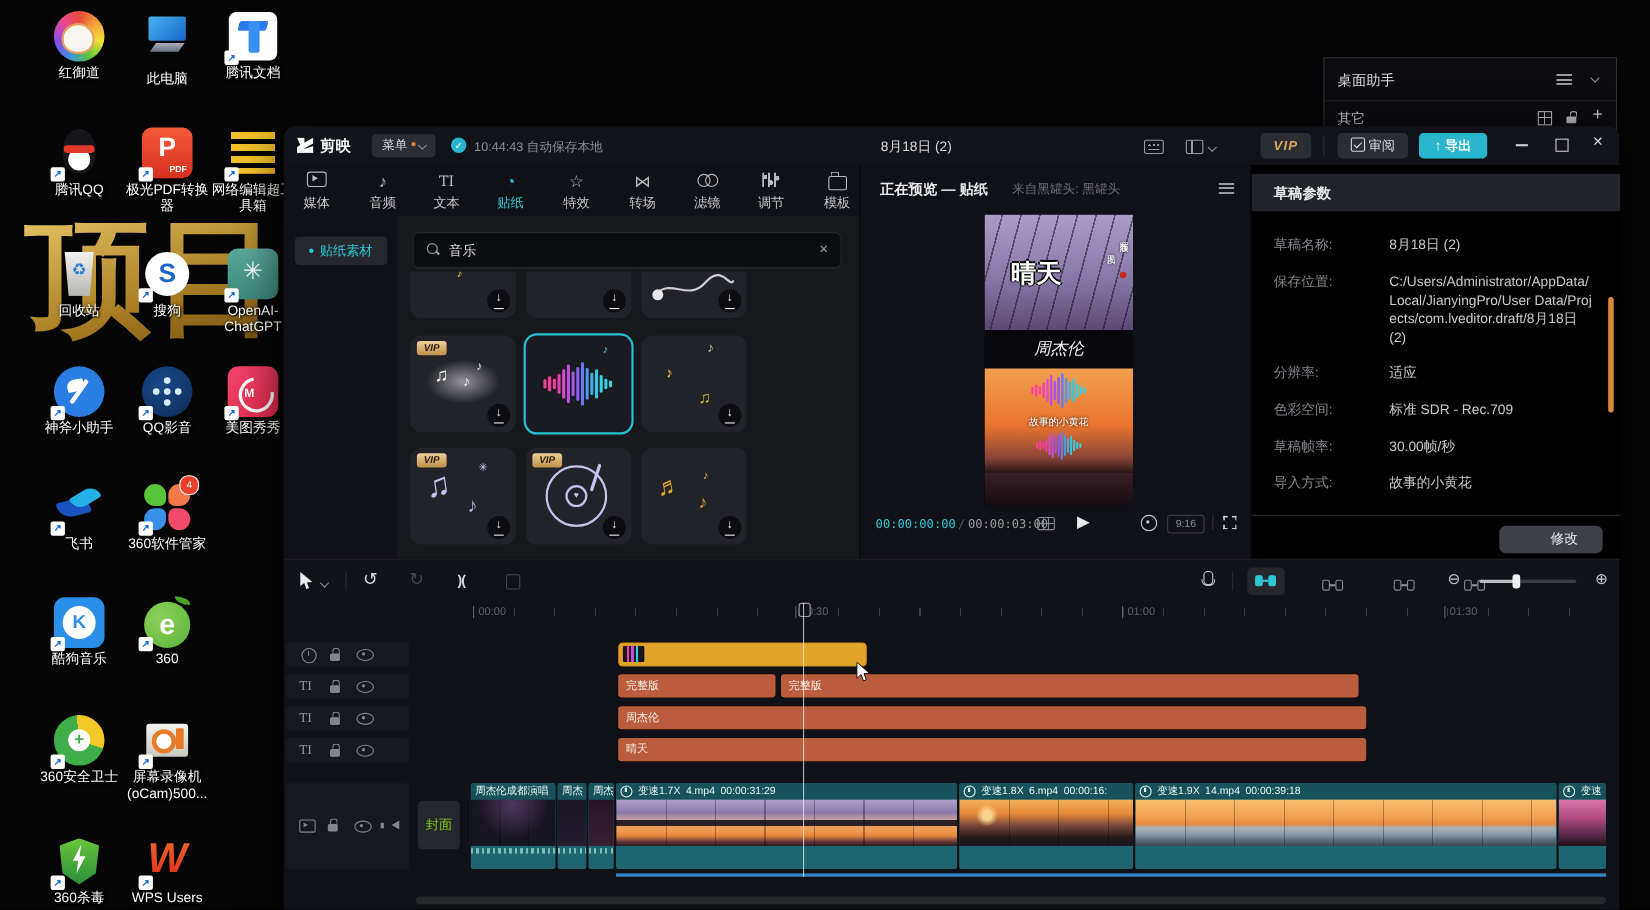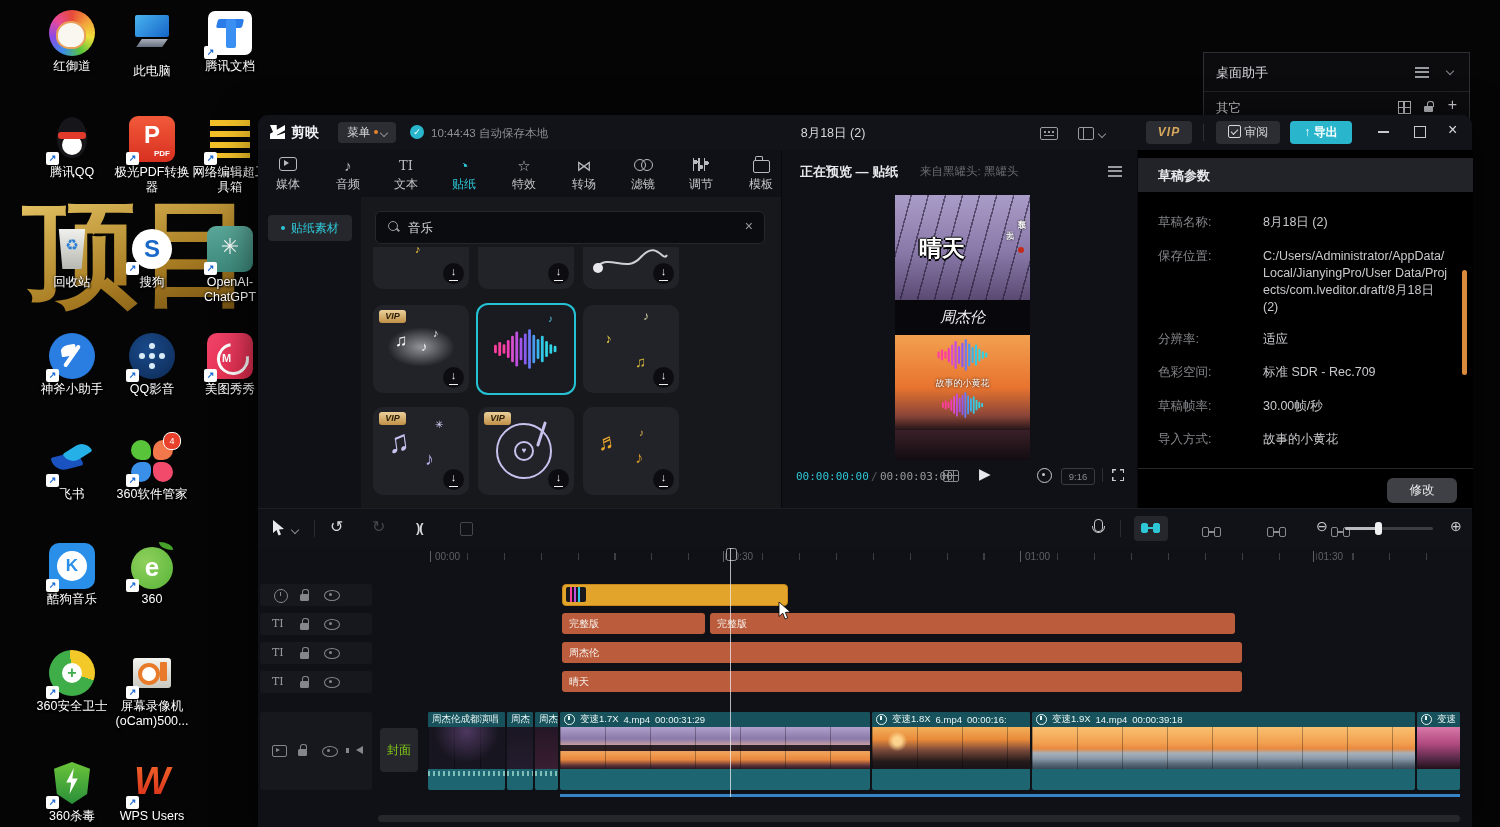--- a/index.html
+++ b/index.html
@@ -571,21 +571,21 @@
       <span class="abs" style="left:20px;top:181px;font-size:12.5px;color:#85868b;">分辨率:</span>
       <span class="abs" style="left:125px;top:181px;font-size:12.5px;color:#c9cacd;">适应</span>
       <span class="abs" style="left:20px;top:214px;font-size:12.5px;color:#85868b;">色彩空间:</span>
       <span class="abs" style="left:125px;top:214px;font-size:12.5px;color:#c9cacd;">标准 SDR - Rec.709</span>
       <span class="abs" style="left:20px;top:248px;font-size:12.5px;color:#85868b;">草稿帧率:</span>
       <span class="abs" style="left:125px;top:248px;font-size:12.5px;color:#c9cacd;">30.00帧/秒</span>
       <span class="abs" style="left:20px;top:281px;font-size:12.5px;color:#85868b;">导入方式:</span>
       <span class="abs" style="left:125px;top:281px;font-size:12.5px;color:#c9cacd;">故事的小黄花</span>
       <div class="abs" style="right:6px;top:120px;width:5px;height:105px;background:#d98a3d;border-radius:3px;"></div>
       <div class="abs" style="left:0;top:318px;width:335px;height:1px;background:#26272b;"></div>
-      <div class="abs" style="right:16px;top:328px;width:70px;height:25px;background:#3f4046;border-radius:6px;text-align:center;line-height:25px;font-size:12.5px;color:#e8e9ec;">修改</div>
+      <div class="abs" style="right:16px;top:328px;width:70px;height:25px;background:#3f4046;border-radius:6px;text-align:center;line-height:25px;font-size:12.5px;color:#e8e9ec;padding-left:24px;">修改</div>
     </div>
 
     <div class="abs" style="top:393px;left:0;width:1214px;height:39px;background:#111217;border-top:1px solid #1e1f24;">
       <svg width="13" height="16" viewBox="0 0 13 16" style="position:absolute;left:14px;top:11px;">
         <path d="M1 0 L1 13 L4.5 10 L6.5 15.5 L9 14.5 L7 9.5 L12 9 Z" fill="#e8e9ec"></path>
       </svg>
       <span class="chev abs" style="left:34px;top:18px;"></span>
       <span class="abs" style="left:56px;top:11px;width:1px;height:17px;background:#2a2b30;"></span>
       <span class="abs" style="left:72px;top:8px;font-size:16px;color:#d8d9dc;">↺</span>
       <span class="abs" style="left:114px;top:8px;font-size:16px;color:#45464c;">↻</span>

